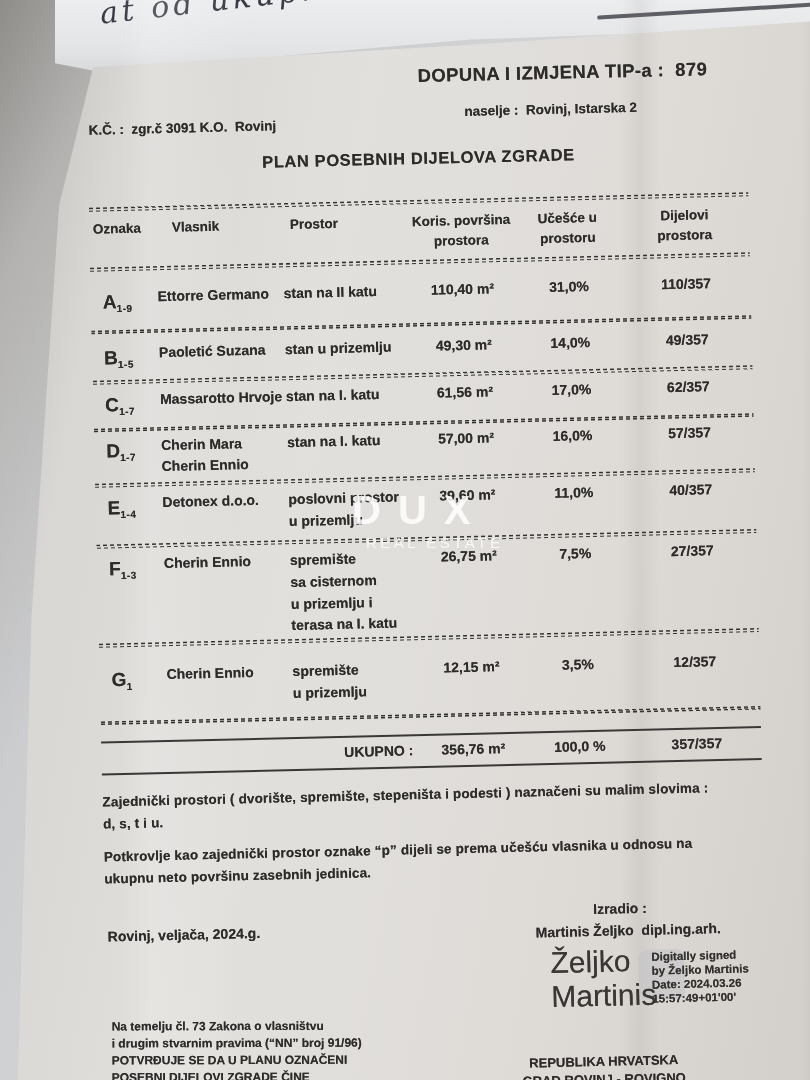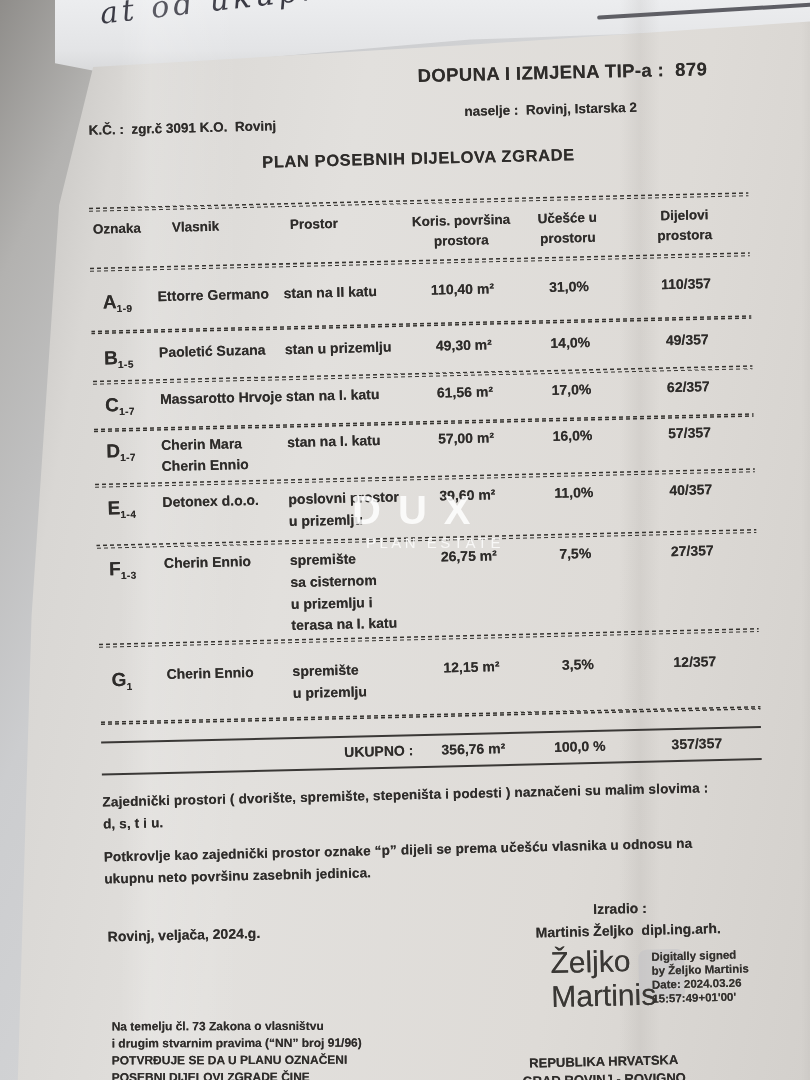--- a/index.html
+++ b/index.html
@@ -252,14 +252,14 @@
       <div class="fr-line pre">REPUBLIKA HRVATSKA</div>
       <div class="fr-line pre">GRAD ROVINJ - ROVIGNO</div>
 
     </div>
   </div>
 
 </div>
 
 <div class="watermark">
   <div class="wm-title">DUX</div>
-  <div class="wm-sub">PLAN ESTATE</div>
+  <div class="wm-sub">REAL ESTATE</div>
 </div>
 
 </body></html>

